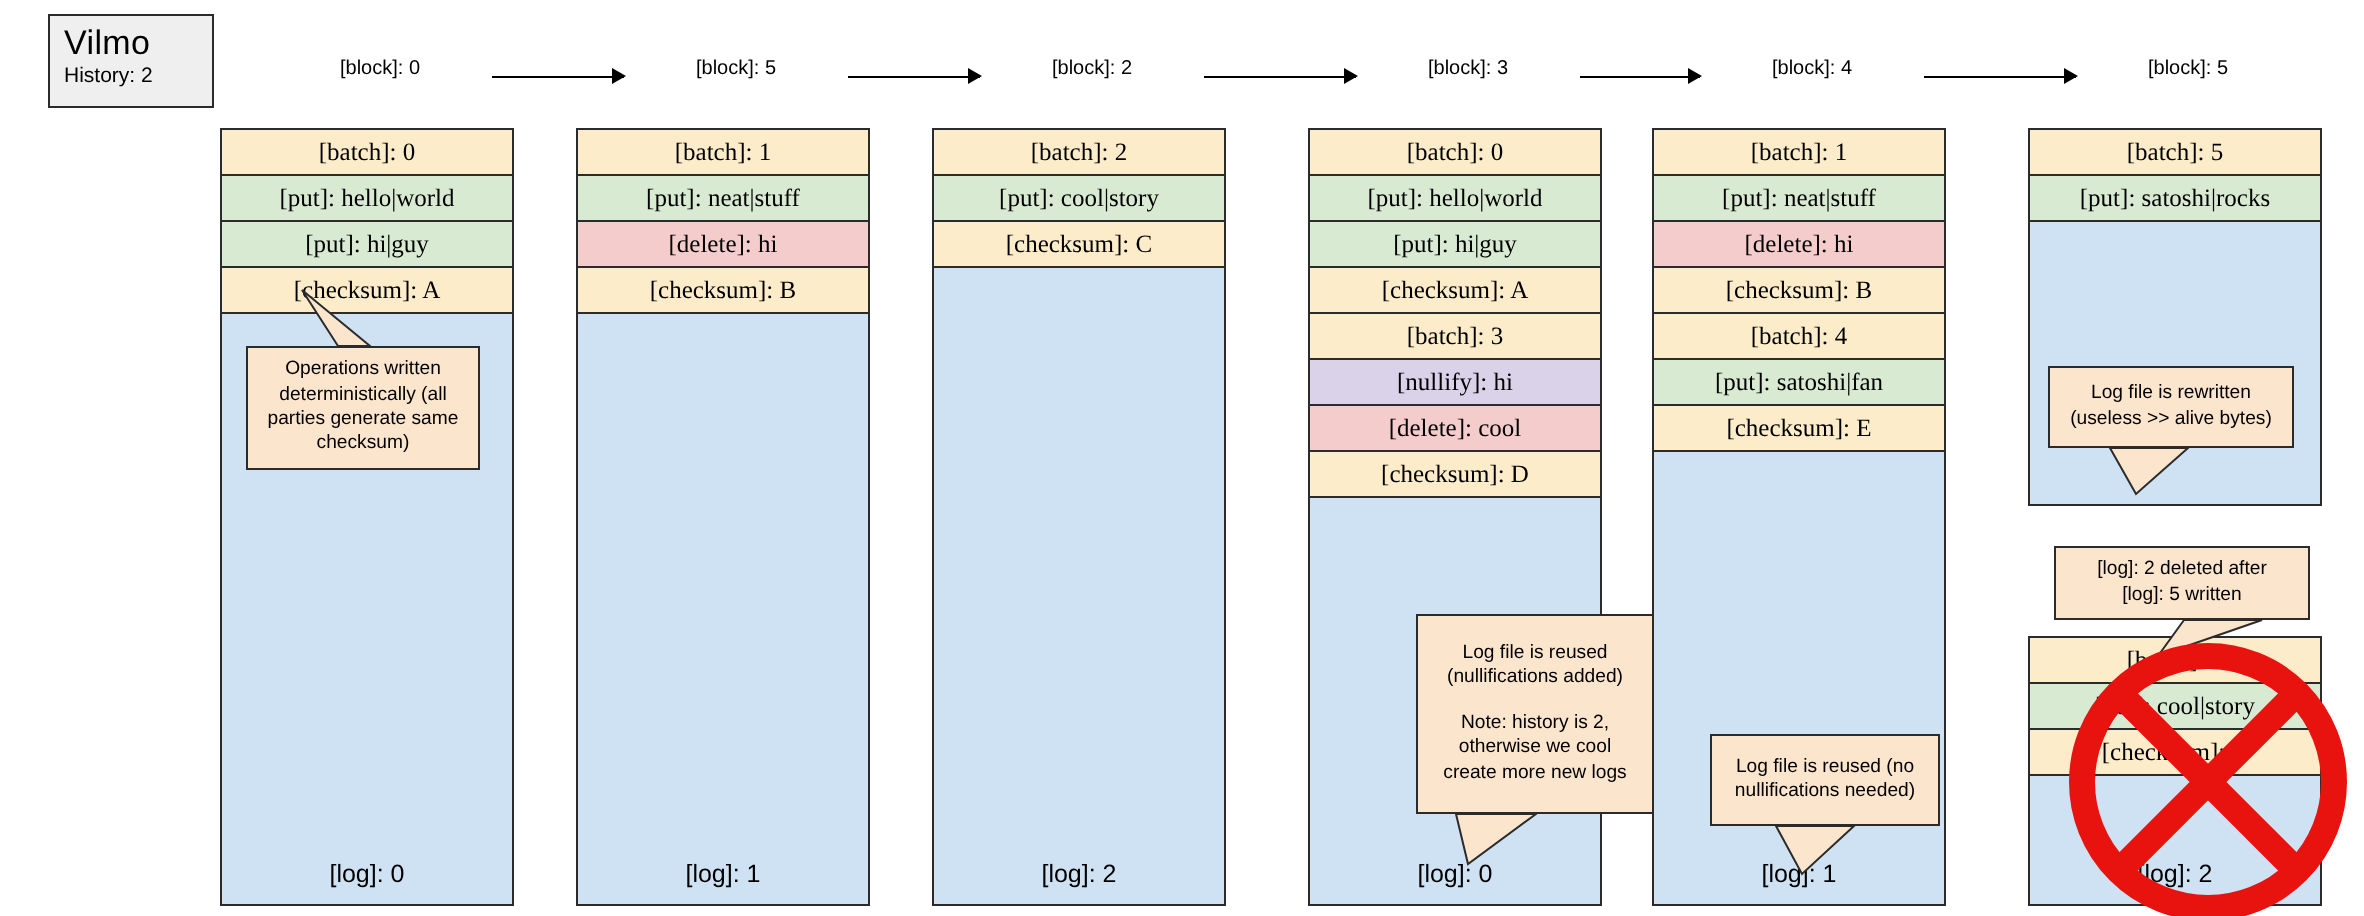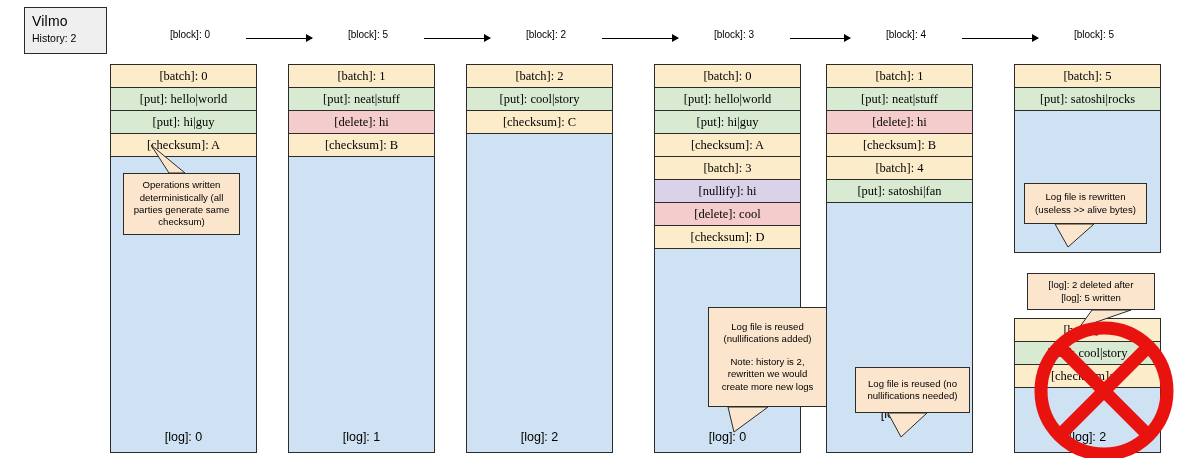--- a/index.html
+++ b/index.html
@@ -13,21 +13,21 @@
   }
   #stage{position:relative;width:1182px;height:458px;}
 
   
   .legend{
     position:absolute;left:24px;top:7px;width:83px;height:47px;
     background:#efefef;border:1px solid #2b2b2b;
     box-sizing:border-box;
     padding:4px 0 0 7px;
   }
-  .legend-title{font-size:14px;line-height:19px;letter-spacing:.2px;}
+  .legend-title{font-size:17px;line-height:19px;letter-spacing:.2px;}
   .legend-sub{font-size:10.5px;line-height:13px;margin-top:1px;}
 
   
   .blk-head{
     position:absolute;top:25px;height:20px;
     font-size:10px;line-height:20px;white-space:nowrap;
   }
   .arrow{
     position:absolute;top:34px;height:9px;
   }
@@ -177,33 +177,34 @@
         <div class="row delete">[delete]: cool</div>
         <div class="row checksum">[checksum]: D</div>
         <div class="logarea" style="height: 203px;">
           <div class="logtext">[log]: 0</div>
         </div>
       </div>
       <div class="callout" style="left: 708px; top: 307px; width: 119px; height: 100px;">
         <p>Log file is reused</p>
         <p>(nullifications added)</p>
         <p class="gap">Note: history is 2,</p>
-        <p>rewritten we would</p>
+        <p>otherwise we cool</p>
         <p>create more new logs</p>
       </div>
       <svg class="tail" width="159" height="29" style="left: 668px; top: 406px;">
         <polygon points="60,1 66,26 100,1" fill="#fce5cd" stroke="#2b2b2b" stroke-width="1"></polygon>
       </svg>
       <div class="block" style="left: 826px; top: 64px; height: 389px;">
         <div class="row batch">[batch]: 1</div>
         <div class="row put">[put]: neat|stuff</div>
         <div class="row delete">[delete]: hi</div>
         <div class="row checksum">[checksum]: B</div>
         <div class="row batch">[batch]: 4</div>
         <div class="row put">[put]: satoshi|fan</div>
+        <div class="row checksum">[checksum]: E</div>
         <div class="logarea" style="height: 226px;">
           <div class="logtext">[log]: 1</div>
         </div>
       </div>
       <div class="callout" style="left: 855px; top: 367px; width: 115px; height: 46px;">
         <p>Log file is reused (no</p>
         <p>nullifications needed)</p>
       </div>
       <svg class="tail" width="155" height="28" style="left: 855px; top: 412px;">
         <polygon points="33,1 46,25 72,1" fill="#fce5cd" stroke="#2b2b2b" stroke-width="1"></polygon>

